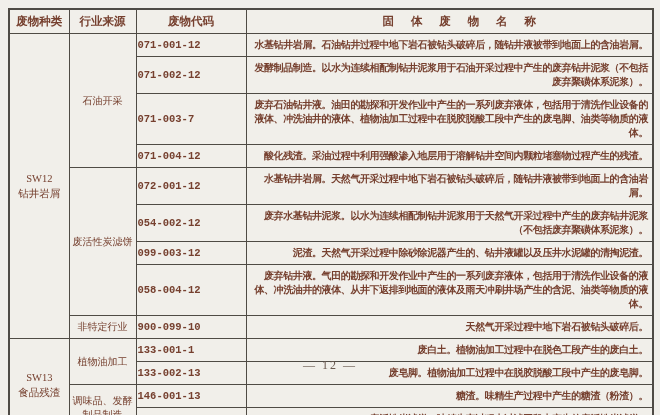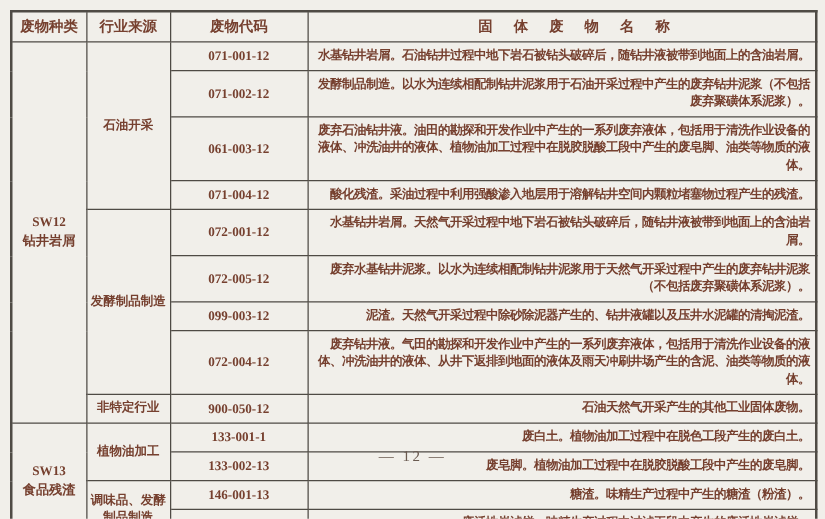--- a/index.html
+++ b/index.html
@@ -25,31 +25,31 @@
     vertical-align:middle;
     color:#76402f;
   }
   th{
     font-size:11.5px;font-weight:bold;
     padding:4px 1px;text-align:center;
     white-space:nowrap;
   }
   th.sp{letter-spacing:7px;padding-left:28px;}
   td.cell-cat{
-    text-align:center;font-size:10.5px;font-weight:bold;
+    text-align:center;font-size:10.5px;font-weight:normal;
     padding:2px 1px;line-height:15px;
   }
   td.cell-ind{
-    text-align:center;font-size:10px;font-weight:bold;
+    text-align:center;font-size:10px;font-weight:normal;
     padding:2px 2px;line-height:14px;
   }
   td.cell-code{
-    text-align:center;font-size:10.5px;font-weight:bold;
+    font-size:10.5px;font-weight:bold;
     padding:4px 1px;white-space:nowrap;
-    font-family:Liberation Serif, serif;
+    font-family:Liberation Mono, monospace;
     margin-left:20px;
   }
   td.cell-name{
     font-size:10px;letter-spacing:-0.4px;
     padding:4px 4px 4px 5px;line-height:14px;
     text-align:right;font-weight:bold;
   }
   .page-footer{
     position:absolute;left:0;bottom:3px;width:660px;
     text-align:center;font-size:12px;color:#6a5a50;
@@ -82,50 +82,50 @@
         </td>
         <td class="cell-ind" rowspan="4">石油开采</td>
         <td class="cell-code">071-001-12</td>
         <td class="cell-name">水基钻井岩屑。石油钻井过程中地下岩石被钻头破碎后，随钻井液被带到地面上的含油岩屑。</td>
       </tr>
       <tr>
         <td class="cell-code">071-002-12</td>
         <td class="cell-name">发酵制品制造。以水为连续相配制钻井泥浆用于石油开采过程中产生的废弃钻井泥浆（不包括废弃聚磺体系泥浆）。</td>
       </tr>
       <tr>
-        <td class="cell-code">061-003-12</td>
+        <td class="cell-code">071-003-7</td>
         <td class="cell-name">废弃石油钻井液。油田的勘探和开发作业中产生的一系列废弃液体，包括用于清洗作业设备的液体、冲洗油井的液体、植物油加工过程中在脱胶脱酸工段中产生的废皂脚、油类等物质的液体。</td>
       </tr>
       <tr>
         <td class="cell-code">071-004-12</td>
         <td class="cell-name">酸化残渣。采油过程中利用强酸渗入地层用于溶解钻井空间内颗粒堵塞物过程产生的残渣。</td>
       </tr>
 
       <tr>
-        <td class="cell-ind" rowspan="4">发酵制品制造</td>
+        <td class="cell-ind" rowspan="4">废活性炭滤饼</td>
         <td class="cell-code">072-001-12</td>
         <td class="cell-name">水基钻井岩屑。天然气开采过程中地下岩石被钻头破碎后，随钻井液被带到地面上的含油岩屑。</td>
       </tr>
       <tr>
-        <td class="cell-code">072-005-12</td>
+        <td class="cell-code">054-002-12</td>
         <td class="cell-name">废弃水基钻井泥浆。以水为连续相配制钻井泥浆用于天然气开采过程中产生的废弃钻井泥浆（不包括废弃聚磺体系泥浆）。</td>
       </tr>
       <tr>
         <td class="cell-code">099-003-12</td>
         <td class="cell-name">泥渣。天然气开采过程中除砂除泥器产生的、钻井液罐以及压井水泥罐的清掏泥渣。</td>
       </tr>
       <tr>
-        <td class="cell-code">072-004-12</td>
+        <td class="cell-code">058-004-12</td>
         <td class="cell-name">废弃钻井液。气田的勘探和开发作业中产生的一系列废弃液体，包括用于清洗作业设备的液体、冲洗油井的液体、从井下返排到地面的液体及雨天冲刷井场产生的含泥、油类等物质的液体。</td>
       </tr>
 
       <tr>
         <td class="cell-ind">非特定行业</td>
-        <td class="cell-code">900-050-12</td>
-        <td class="cell-name">石油天然气开采产生的其他工业固体废物。</td>
+        <td class="cell-code">900-099-10</td>
+        <td class="cell-name">天然气开采过程中地下岩石被钻头破碎后。</td>
       </tr>
 
       <tr>
         <td class="cell-cat" rowspan="4">
           <div>SW13</div>
           <div>食品残渣</div>
         </td>
         <td class="cell-ind" rowspan="2">植物油加工</td>
         <td class="cell-code">133-001-1</td>
         <td class="cell-name">废白土。植物油加工过程中在脱色工段产生的废白土。</td>

